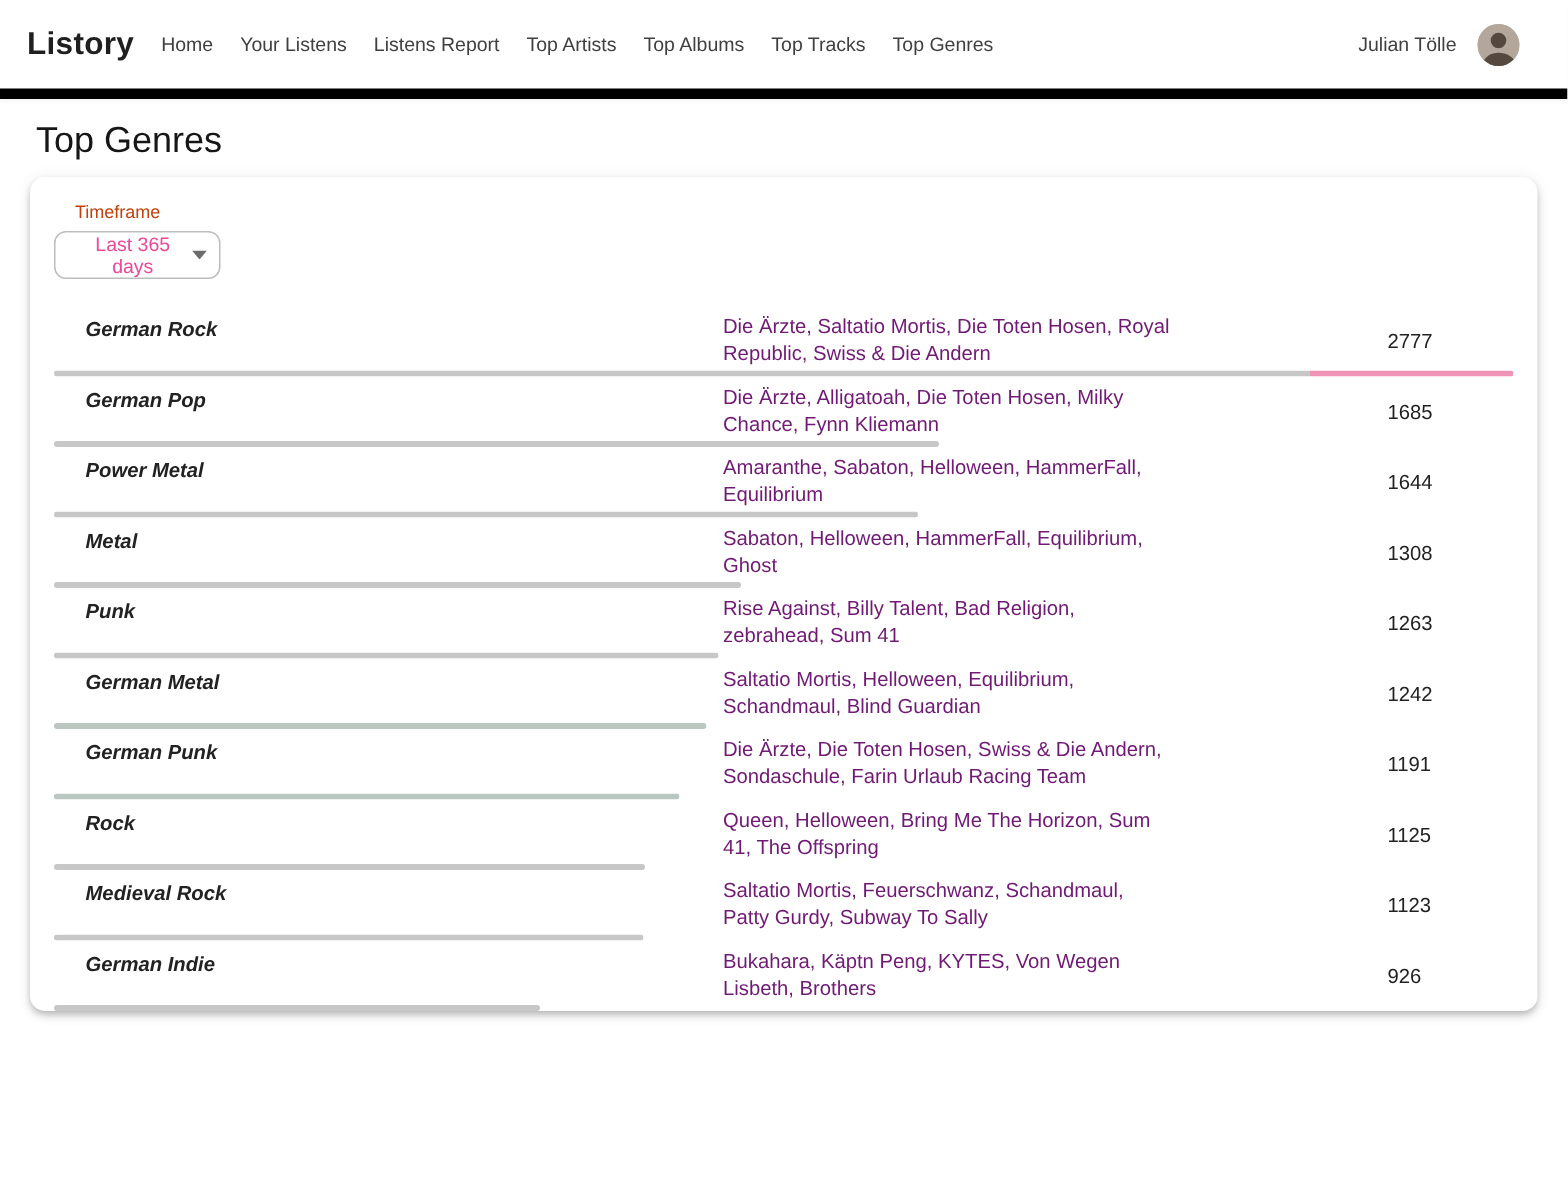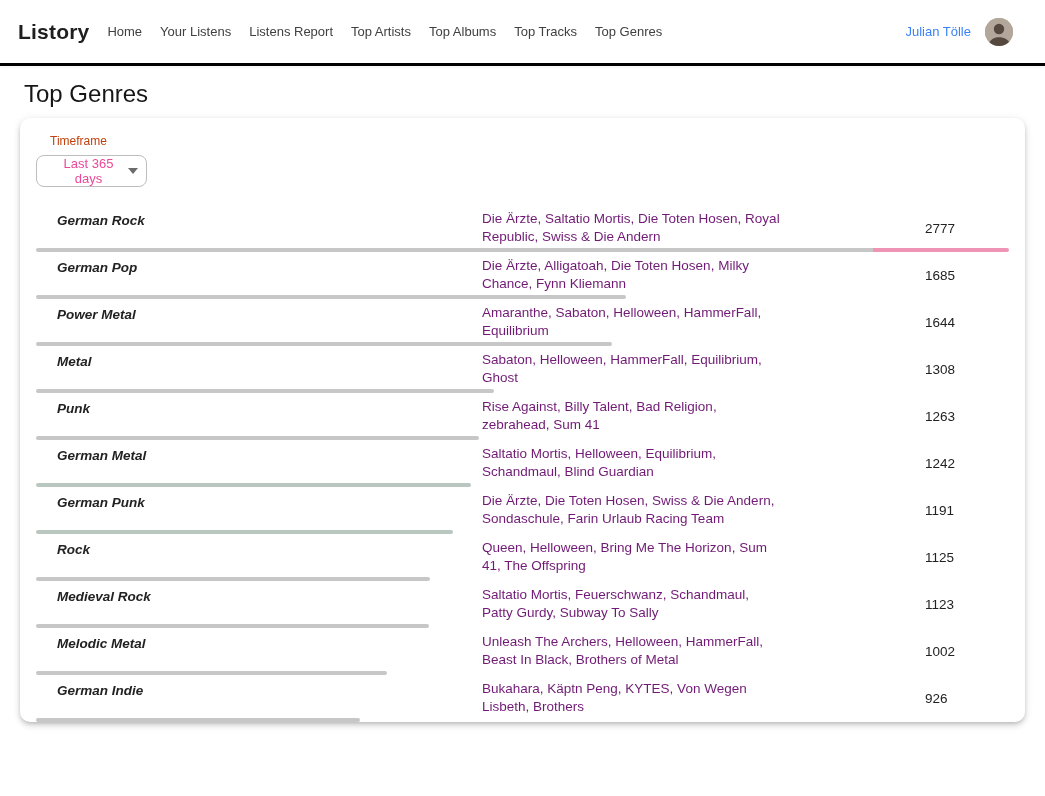--- a/index.html
+++ b/index.html
@@ -8,29 +8,29 @@
     width:1045px; height:796px; overflow:hidden;
     background:#ffffff; color:#1f1f1f;
     font-family:"Liberation Sans", sans-serif;
   }
 
   
   .appbar {
     height:66px; background:#fff;
     display:flex; align-items:center;
     padding:0 32px 0 18px;
-    border-bottom:3px solid #000000;
+    border-bottom:7px solid #000000;
     box-shadow:0 2px 3px rgba(0,0,0,0.04);
     position:relative; z-index:5;
   }
   .logo { font-size:21px; font-weight:700; letter-spacing:.2px; cursor:pointer; }
   .nav { display:flex; gap:18px; margin-left:18px; font-size:13px; }
   .nav-link { color:#404040; text-decoration:none; cursor:pointer; white-space:nowrap; }
   .user-area { margin-left:auto; display:flex; align-items:center; gap:14px; }
-  .user-name { font-size:13px; color:#3b82f6; white-space:nowrap; }
+  .user-name { font-size:13px; color:#404040; white-space:nowrap; }
   .avatar { width:28px; height:28px; border-radius:50%; overflow:hidden; background:#b3a79b; flex:0 0 auto; cursor:pointer; }
   .avatar svg { display:block; }
 
   
   .page-title { font-size:24px; font-weight:500; color:#161616; margin:14px 0 10px 24px; line-height:28px; }
 
   .card {
     margin:0 20px; background:#fff; border-radius:10px;
     box-shadow:0 2px 4px -1px rgba(0,0,0,.18), 0 4px 6px 0 rgba(0,0,0,.10), 0 1px 10px 0 rgba(0,0,0,.08);
     padding:16px 16px 0 16px;
@@ -179,28 +179,20 @@
 
     <div class="row">
       <div class="cell-genre">Medieval Rock</div>
       <div class="cell-artists">Saltatio Mortis, Feuerschwanz, Schandmaul, Patty Gurdy, Subway To Sally</div>
       <div class="cell-count">1123</div>
       <div class="bar" style="width: 40.44%;">
           <div style="flex-grow: 100; background: rgb(199, 199, 199);"></div>
         </div>
     </div>
 
-    <div class="row">
-      <div class="cell-genre">Melodic Metal</div>
-      <div class="cell-artists">Unleash The Archers, Helloween, HammerFall, Beast In Black, Brothers of Metal</div>
-      <div class="cell-count">1002</div>
-      <div class="bar" style="width: 36.08%;">
-          <div style="flex-grow: 100; background: rgb(199, 199, 199);"></div>
-        </div>
-    </div>
 
     <div class="row">
       <div class="cell-genre">German Indie</div>
       <div class="cell-artists">Bukahara, Käptn Peng, KYTES, Von Wegen Lisbeth, Brothers</div>
       <div class="cell-count">926</div>
       <div class="bar" style="width: 33.35%;">
           <div style="flex-grow: 100; background: rgb(199, 199, 199);"></div>
         </div>
     </div>
 

